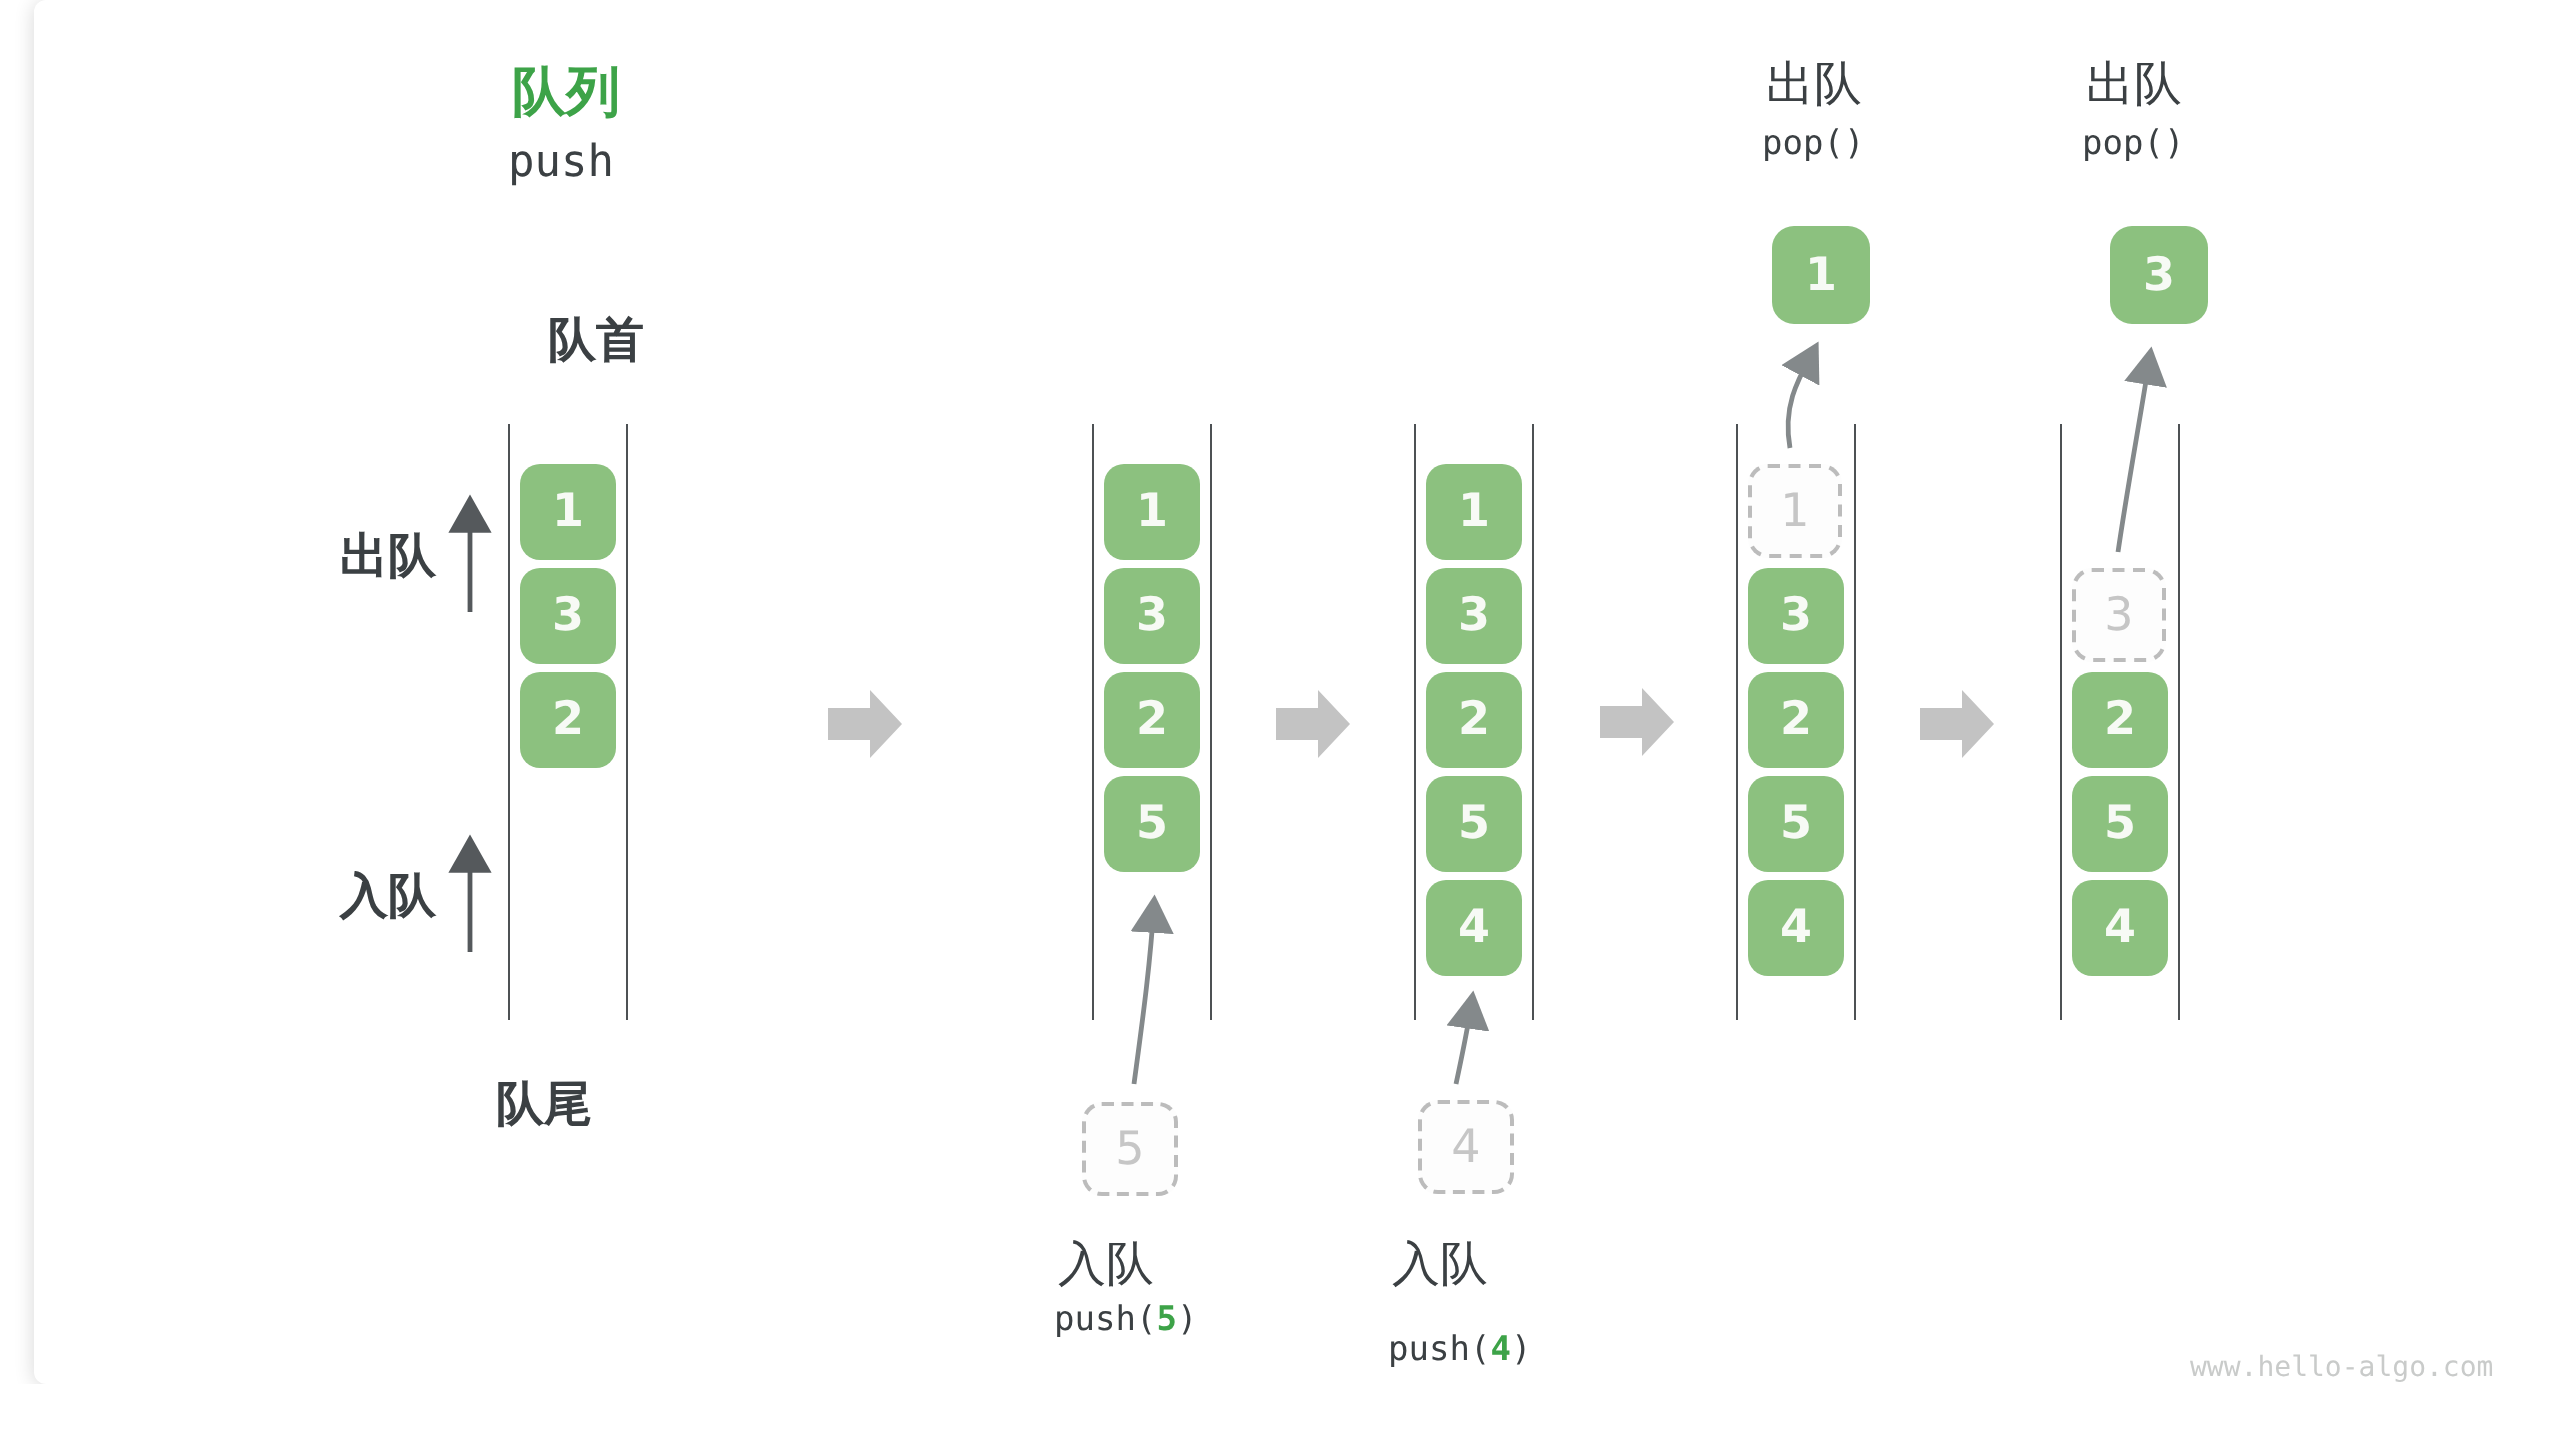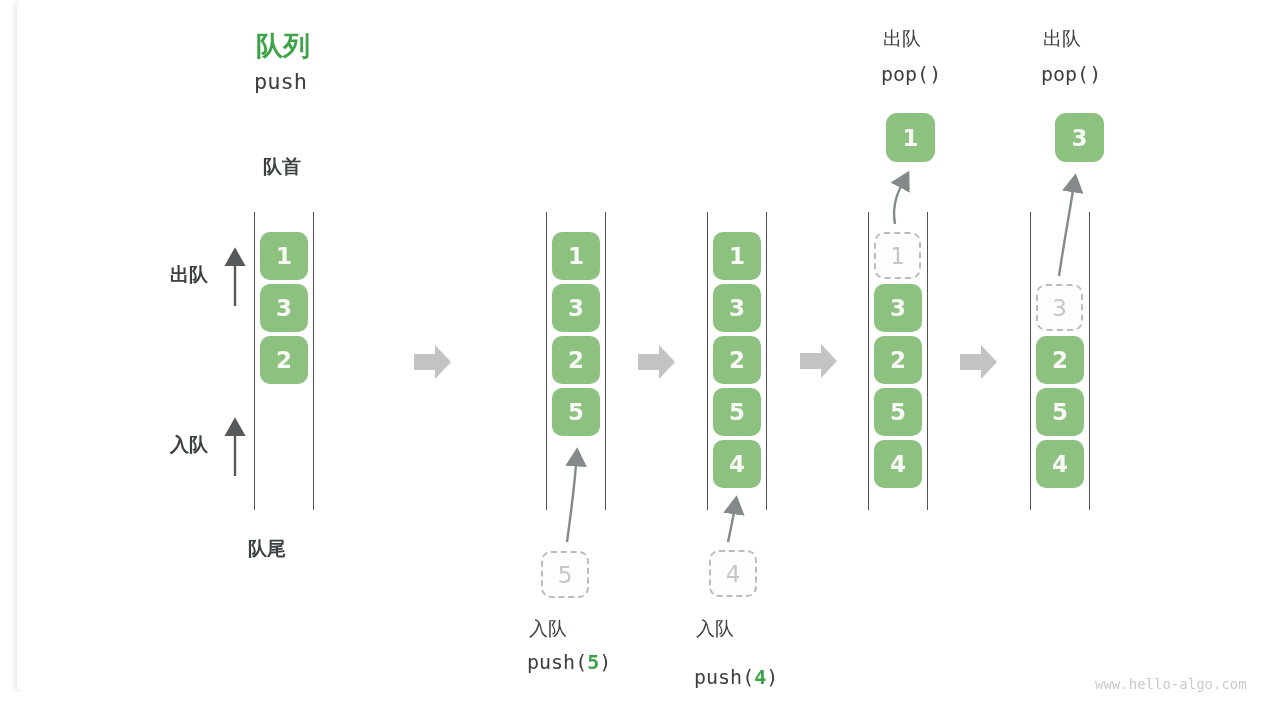--- a/index.html
+++ b/index.html
@@ -22,22 +22,22 @@
     color:var(--ink);
     margin-left:17px;
   }
   .abs{position:absolute;}
   .zh{font-family:"Liberation Sans","DejaVu Sans",sans-serif;}
   .zh-bold{font-weight:700;}
   .zh-med{font-weight:500;}
   .mono{font-family:"DejaVu Sans Mono","Liberation Mono",monospace;}
   .title-zh{font-size:27px;font-weight:700;color:var(--green-accent);}
   .title-en{font-size:22px;color:var(--ink);}
-  .label-23{font-size:19px;color:var(--ink);}
-  .code-24{font-size:20px;color:var(--ink);}
+  .label-23{font-size:24px;color:var(--ink);}
+  .code-24{font-size:17px;color:var(--ink);}
   .code-arg{color:var(--green-accent);font-weight:700;}
   .queue-col{
     position:absolute;top:212px;height:298px;width:58px;
     border-left:1.5px solid var(--line);border-right:1.5px solid var(--line);
   }
   .cell{
     position:absolute;left:5px;width:48px;height:48px;border-radius:10px;
     background:var(--green-box);color:#f7faf5;
     font-size:23px;font-weight:700;
     display:flex;align-items:center;justify-content:center;
@@ -66,21 +66,21 @@
   .watermark{font-size:14px;color:var(--watermark);}
 </style>
 </head>
 <body>
 
 <div class="card">
 
   <div class="abs title-zh zh" style="left:239px;top:28px;">队列</div>
   <div class="abs title-en mono" style="left:237px;top:69px;">push</div>
 
-  <div class="abs label-23 zh-bold" style="left:246px;top:154px;font-family:Liberation Serif, serif;">队首</div>
+  <div class="abs label-23 zh-bold" style="left:257px;top:154px;font-family:Liberation Serif, serif;">队首</div>
   <div class="abs label-23 zh-bold" style="left:231px;top:536px;">队尾</div>
 
   <div class="abs label-23 zh-bold" style="left:153px;top:262px;">出队</div>
   <div class="abs label-23 zh-bold" style="left:153px;top:432px;">入队</div>
 
   <div class="queue-col" style="left:237px;">
     <div class="cell r0">1</div>
     <div class="cell r1">3</div>
     <div class="cell r2">2</div>
   </div>

